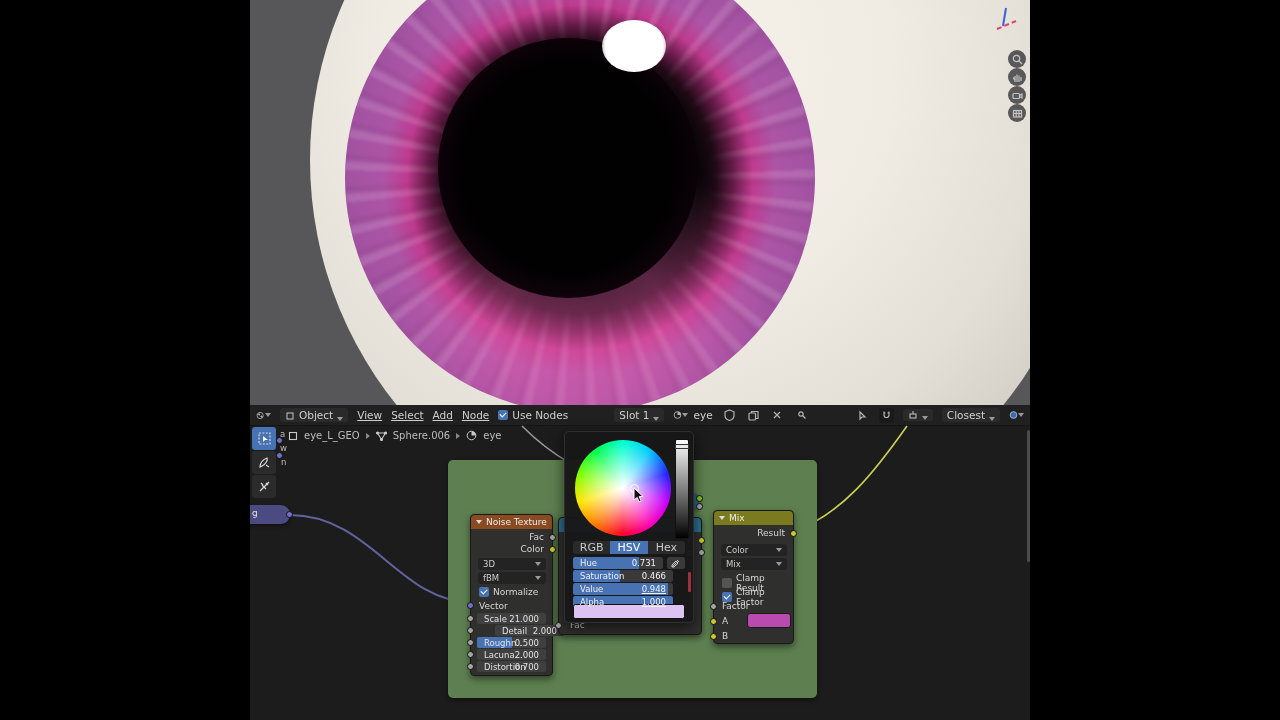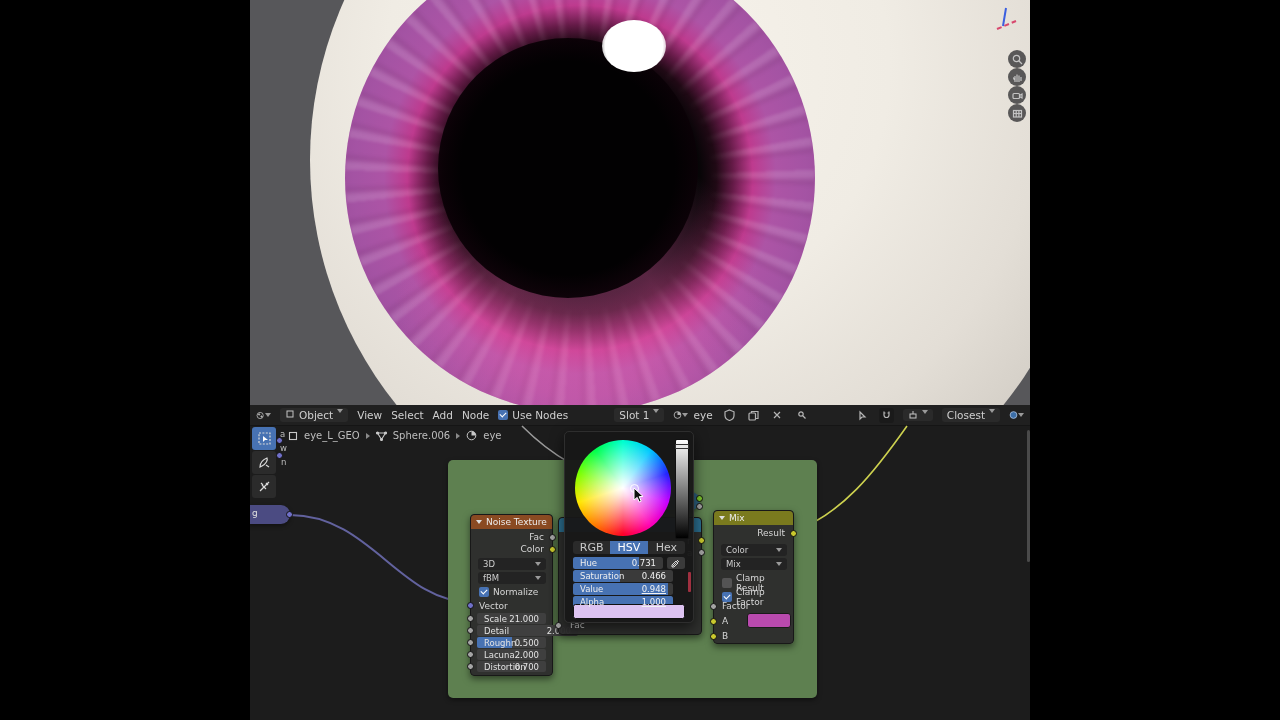--- a/index.html
+++ b/index.html
@@ -36,22 +36,22 @@
     background:radial-gradient(circle, #ffffff 0 70%, rgba(255,255,255,0) 100%);filter:blur(.6px);}
   .vp-btn{position:absolute;left:758px;width:18px;height:18px;border-radius:50%;background:rgba(42,42,44,.75);
     display:flex;align-items:center;justify-content:center;}
   .vp-btn svg{stroke:#c3c3c3;fill:none;stroke-width:1.2;}
   .gizmo-partial{position:absolute;left:735px;top:0;width:45px;height:45px;}
 
   
   .editor{position:absolute;left:0;top:405px;width:780px;height:315px;background:#1c1c1c;}
   .editor-header{position:absolute;left:0;top:0;width:780px;height:21px;background:#202020;display:flex;align-items:center;
     padding:0 6px;gap:9px;font-size:10.5px;color:#cfcfcf;box-sizing:border-box;border-bottom:1px solid #151515;}
-  .menu-item{color:#cfcfcf;white-space:nowrap;}
-  .hbtn{display:flex;align-items:flex-start;gap:4px;background:#2a2a2a;border-radius:3px;padding:1px 5px;white-space:nowrap;}
+  .menu-item{color:#cfcfcf;white-space:nowrap;text-decoration:underline;}
+  .hbtn{display:flex;align-items:flex-end;gap:4px;background:#2a2a2a;border-radius:3px;padding:1px 5px;white-space:nowrap;}
   .chev{width:0;height:0;border-left:3px solid transparent;border-right:3px solid transparent;border-top:4px solid #9a9a9a;display:inline-block;}
   .cbx{width:10px;height:10px;border-radius:2px;background:#545454;position:relative;display:inline-block;flex:none;}
   .cbx.on{background:#4772b3;}
   .cbx.on::after{content:"";position:absolute;left:2.5px;top:1px;width:3px;height:5px;border:solid #fff;border-width:0 1.5px 1.5px 0;transform:rotate(45deg);}
   .sp{flex:1;}
   .hicon{display:flex;align-items:center;justify-content:center;width:15px;height:15px;}
   .hicon svg{stroke:#b5b5b5;fill:none;stroke-width:1.2;}
 
   .crumbs{position:absolute;left:38px;top:25px;display:flex;align-items:center;gap:6px;font-size:10px;color:#bdbdbd;}
   .crumb-sep{width:0;height:0;border-top:3px solid transparent;border-bottom:3px solid transparent;border-left:4px solid #8a8a8a;}
@@ -338,21 +338,21 @@
         <span class="cbx on"></span>
         <span>Normalize</span>
       </div>
       <span class="outlbl" style="left:8px;top:86px;">Vector</span>
       <span class="sock purple" style="left:-4px;top:87px;"></span>
 
       <div class="param" style="left:6px;top:98px;width:69px;">
         <span class="lbl">Scale</span>
         <span class="val">21.000</span>
       </div>
-      <div class="param" style="left:6px;top:110px;width:69px;padding-left:32px;">
+      <div class="param" style="left:24px;top:110px;width:69px;">
         <span class="lbl">Detail</span>
         <span class="val">2.000</span>
       </div>
       <div class="param" style="left:6px;top:122px;width:69px;text-align:right;">
         <span class="pfill" style="width: 50%;"></span>
         <span class="lbl" style="z-index:1;">Roughn..</span>
         <span class="val" style="z-index:1;">0.500</span>
       </div>
       <div class="param" style="left:6px;top:134px;width:69px;">
         <span class="lbl">Lacuna...</span>

